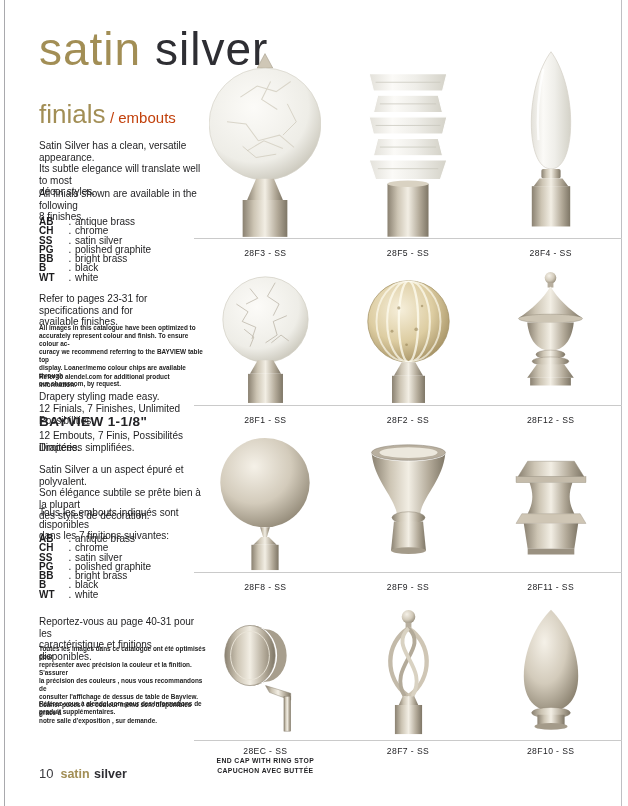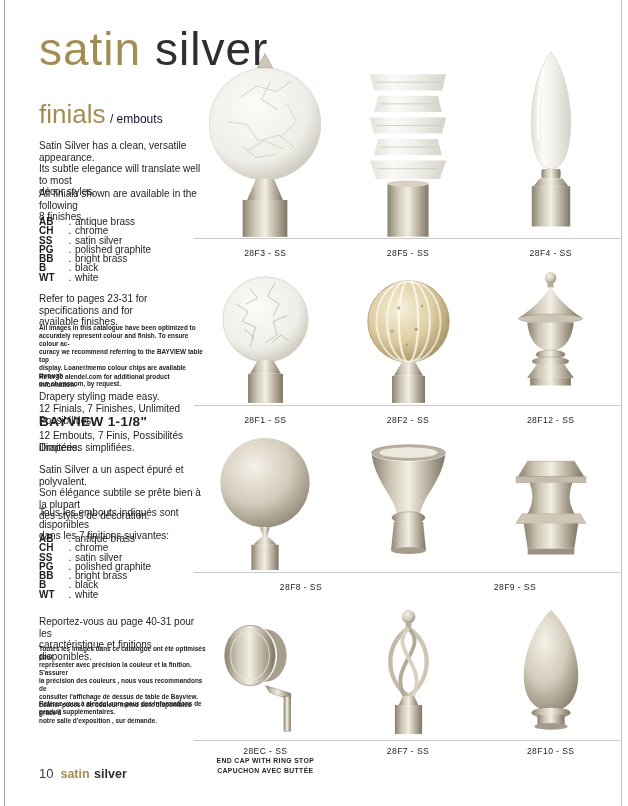--- a/index.html
+++ b/index.html
@@ -10,21 +10,21 @@
   .edge{position:absolute;top:0;bottom:0;width:1px;background:#a9a9ad;}
   .edge.left{left:4px;}
   .edge.right{right:6px;background:#bfbfc3;}
 
   
   .title{position:absolute;left:39px;top:22px;font-size:46px;font-weight:400;letter-spacing:1px;}
   .title .accent{color:#a28e55;}
   .title .rest{color:#2e2e33;}
   .section-head{position:absolute;left:39px;top:99px;}
   .section-head .accent{color:#a28e55;font-size:26px;font-weight:400;}
-  .section-head .rest{color:#0f172a;font-size:12px;font-weight:400;}
+  .section-head .rest{color:#c2410c;font-size:15px;font-weight:400;}
 
   
   .para{position:absolute;left:39px;width:165px;font-size:10px;line-height:11.5px;
         white-space:pre-line;color:#1d1d1f;}
   .small{position:absolute;left:39px;width:168px;font-size:6.4px;line-height:8px;
         font-weight:700;white-space:pre-line;color:#222;}
   .finish-list{position:absolute;left:39px;width:160px;}
   .finish-row{display:flex;font-size:10px;line-height:9.3px;}
   .finish-row .code{width:26px;font-weight:700;}
   .finish-row .dot{width:10px;text-align:center;}
@@ -330,20 +330,21 @@
         <polygon points="20,80 80,80 86,90 14,90" fill="#cfc6b5" stroke="#968d7c" stroke-width="0.4"></polygon>
         <polygon points="22,90 78,90 74,116 26,116" fill="url(#gMetalH)"></polygon>
         <rect x="26" y="116" width="48" height="6" fill="#9a9181"></rect>
       </svg>
     </div>
   </div>
   <div class="rule"></div>
   <div class="row-labels lab-r">
     <div class="lab">28F8 - SS</div>
     <div class="lab">28F9 - SS</div>
+    <div class="lab">28F11 - SS</div>
   </div>
 
   <div class="row-images h-r4">
     <div class="cell">
       <svg width="97" height="136" viewBox="0 0 100 140">
         <path d="M36,22 A26,31 0 0 1 36,84 L50,80 A21,26 0 0 0 50,26 Z" fill="#a79e8d"></path>
         <ellipse cx="34" cy="53" rx="26" ry="31" fill="url(#gMetalH)" stroke="#8d8474" stroke-width="0.7"></ellipse>
         <ellipse cx="34" cy="53" rx="20" ry="25" fill="none" stroke="#e9e4d8" stroke-width="1"></ellipse>
         <polygon points="50,84 76,92 76,99 54,91" fill="url(#gMetalH)" stroke="#8d8474" stroke-width="0.5"></polygon>
         <rect x="69" y="95" width="7" height="36" fill="url(#gMetalH)" stroke="#8d8474" stroke-width="0.5"></rect>

